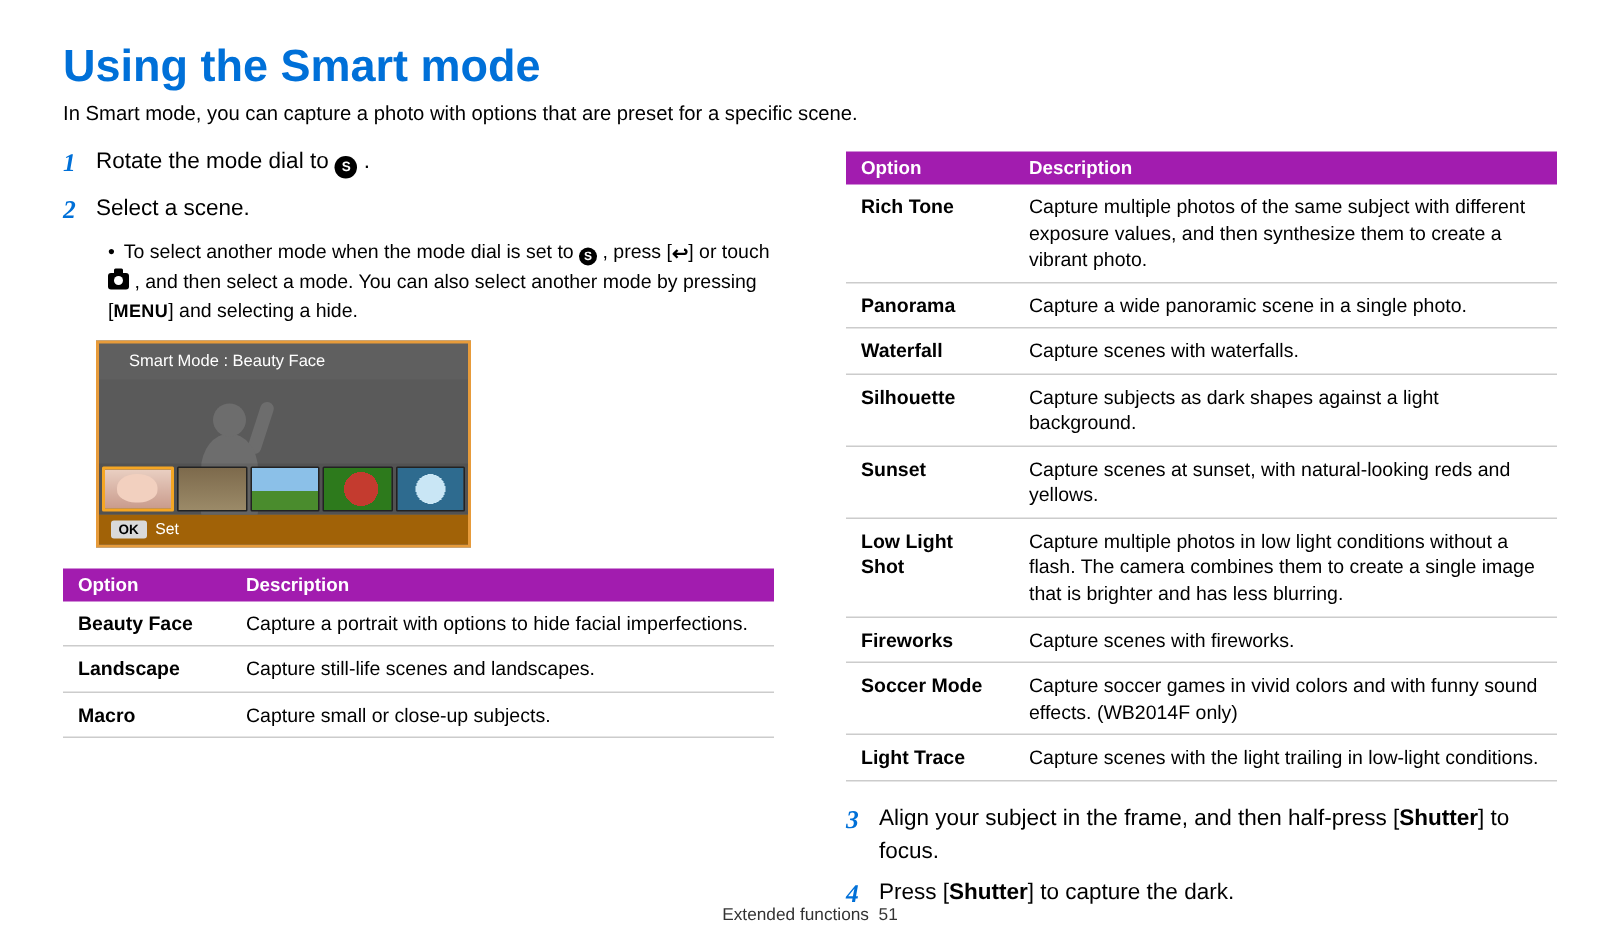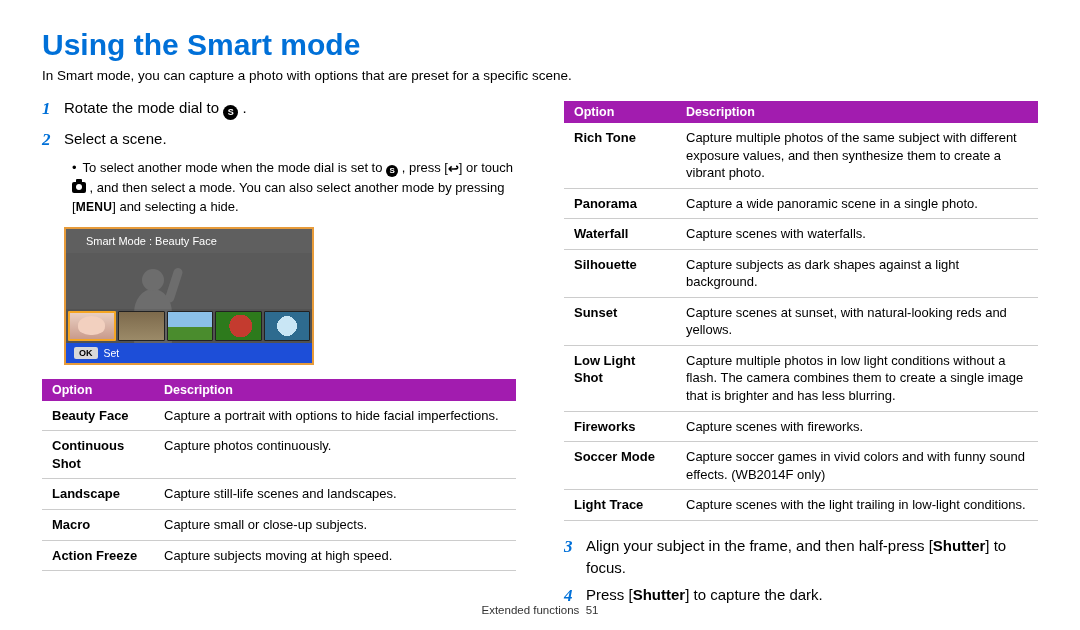--- a/index.html
+++ b/index.html
@@ -187,21 +187,21 @@
   .th-face { background: linear-gradient(#e9cfc2, #c99b8c); }
   .th-face::after { content:''; position:absolute; left:18%; top:14%; width:60%; height:70%; background:#f2d0bf; border-radius:50% 50% 46% 46%; }
   .th-run { background: linear-gradient(#7d6a4c, #9b8a68); }
   .th-land { background: linear-gradient(#8bc0e8 55%, #4a8c2d 55%); }
   .th-bug { background: radial-gradient(circle at 55% 50%, #c43b2f 0 40%, #2d7a1c 40%); }
   .th-drop { background: radial-gradient(circle at 50% 50%, #c9e6f5 0 38%, #2e6b8f 38%); }
   .screen-foot {
     padding: 4px 8px;
     display: flex;
     gap: 6px;
-    background: #1d4ed8;
+    background: #a16207;
     font-size: 10.5px;
   }
   .ok-badge {
     background: #d9d9d9;
     color: #000;
     font-weight: 700;
     font-size: 9px;
     padding: 1px 5px;
     border-radius: 2px;
   }
@@ -294,34 +294,26 @@
           <th>Option</th>
           <th>Description</th>
         </tr>
       </thead>
       <tbody id="tbody-left">
           <tr>
             <td>Beauty Face</td>
             <td>Capture a portrait with options to hide facial imperfections.</td>
           </tr>
           <tr>
-            <td>Continuous Shot</td>
-            <td>Capture photos continuously.</td>
-          </tr>
-          <tr>
             <td>Landscape</td>
             <td>Capture still-life scenes and landscapes.</td>
           </tr>
           <tr>
             <td>Macro</td>
             <td>Capture small or close-up subjects.</td>
-          </tr>
-          <tr>
-            <td>Action Freeze</td>
-            <td>Capture subjects moving at high speed.</td>
           </tr>
         </tbody>
     </table>
   </div>
 
   <div class="col">
     <table class="opt">
       <thead>
         <tr>
           <th>Option</th>

